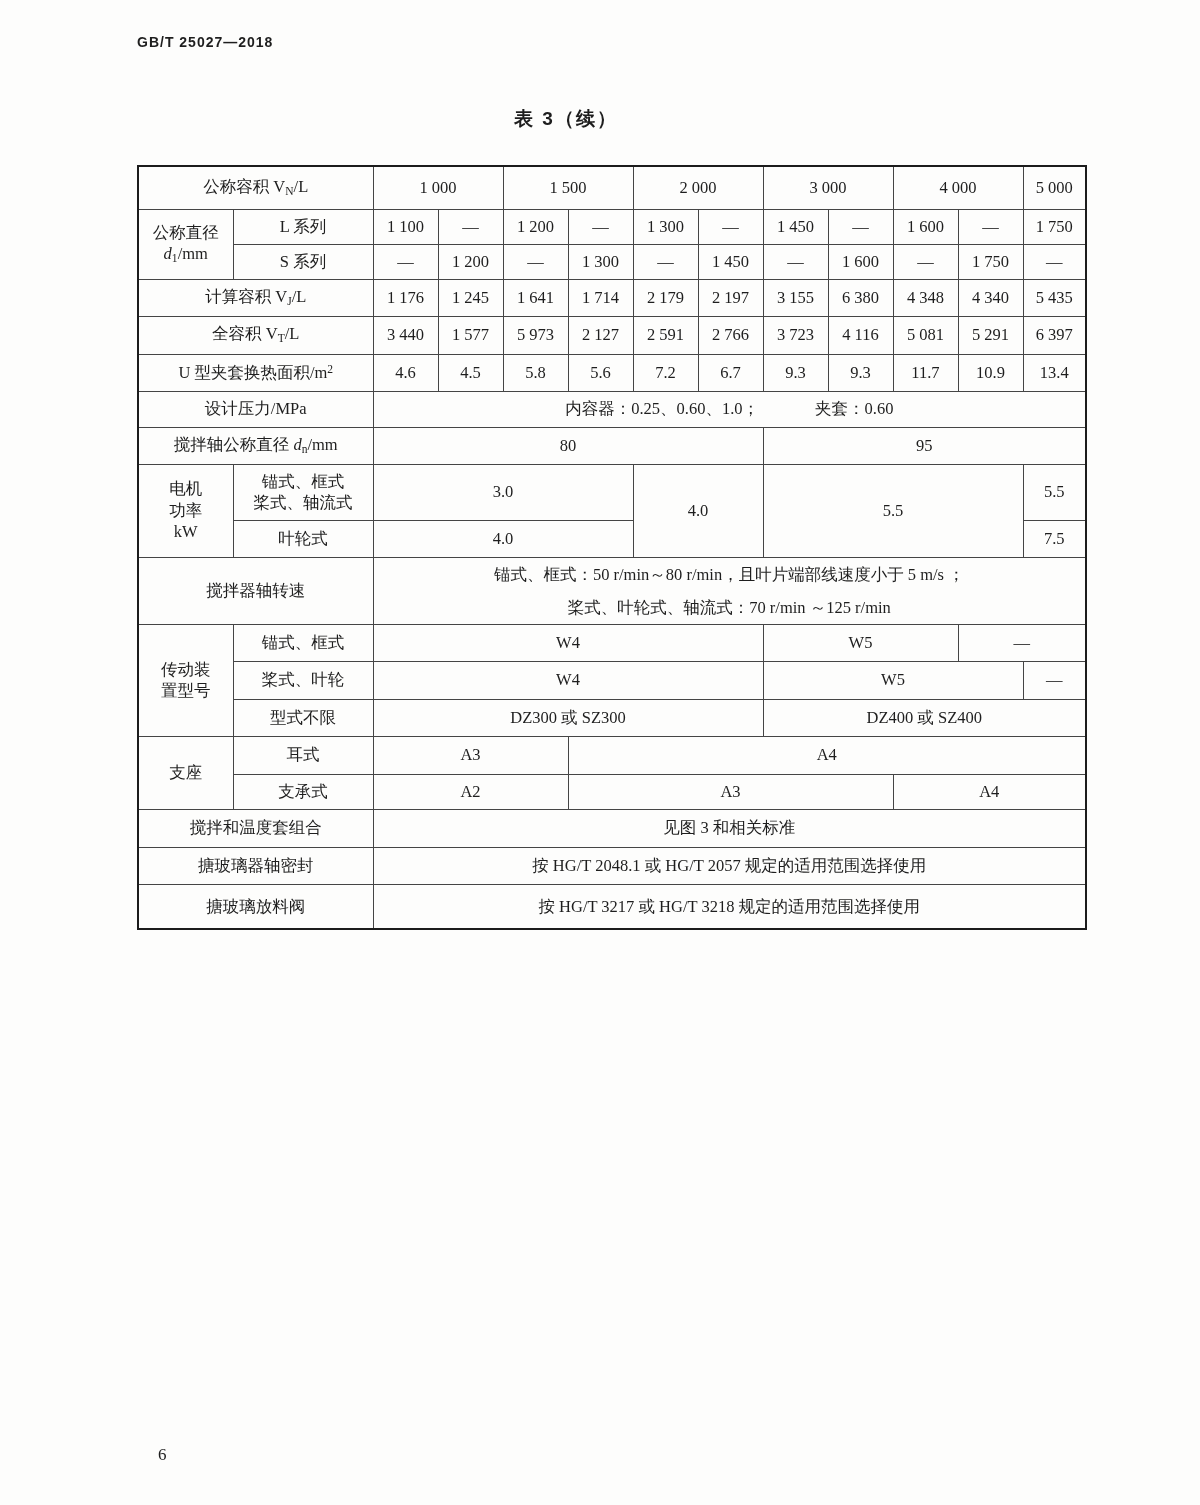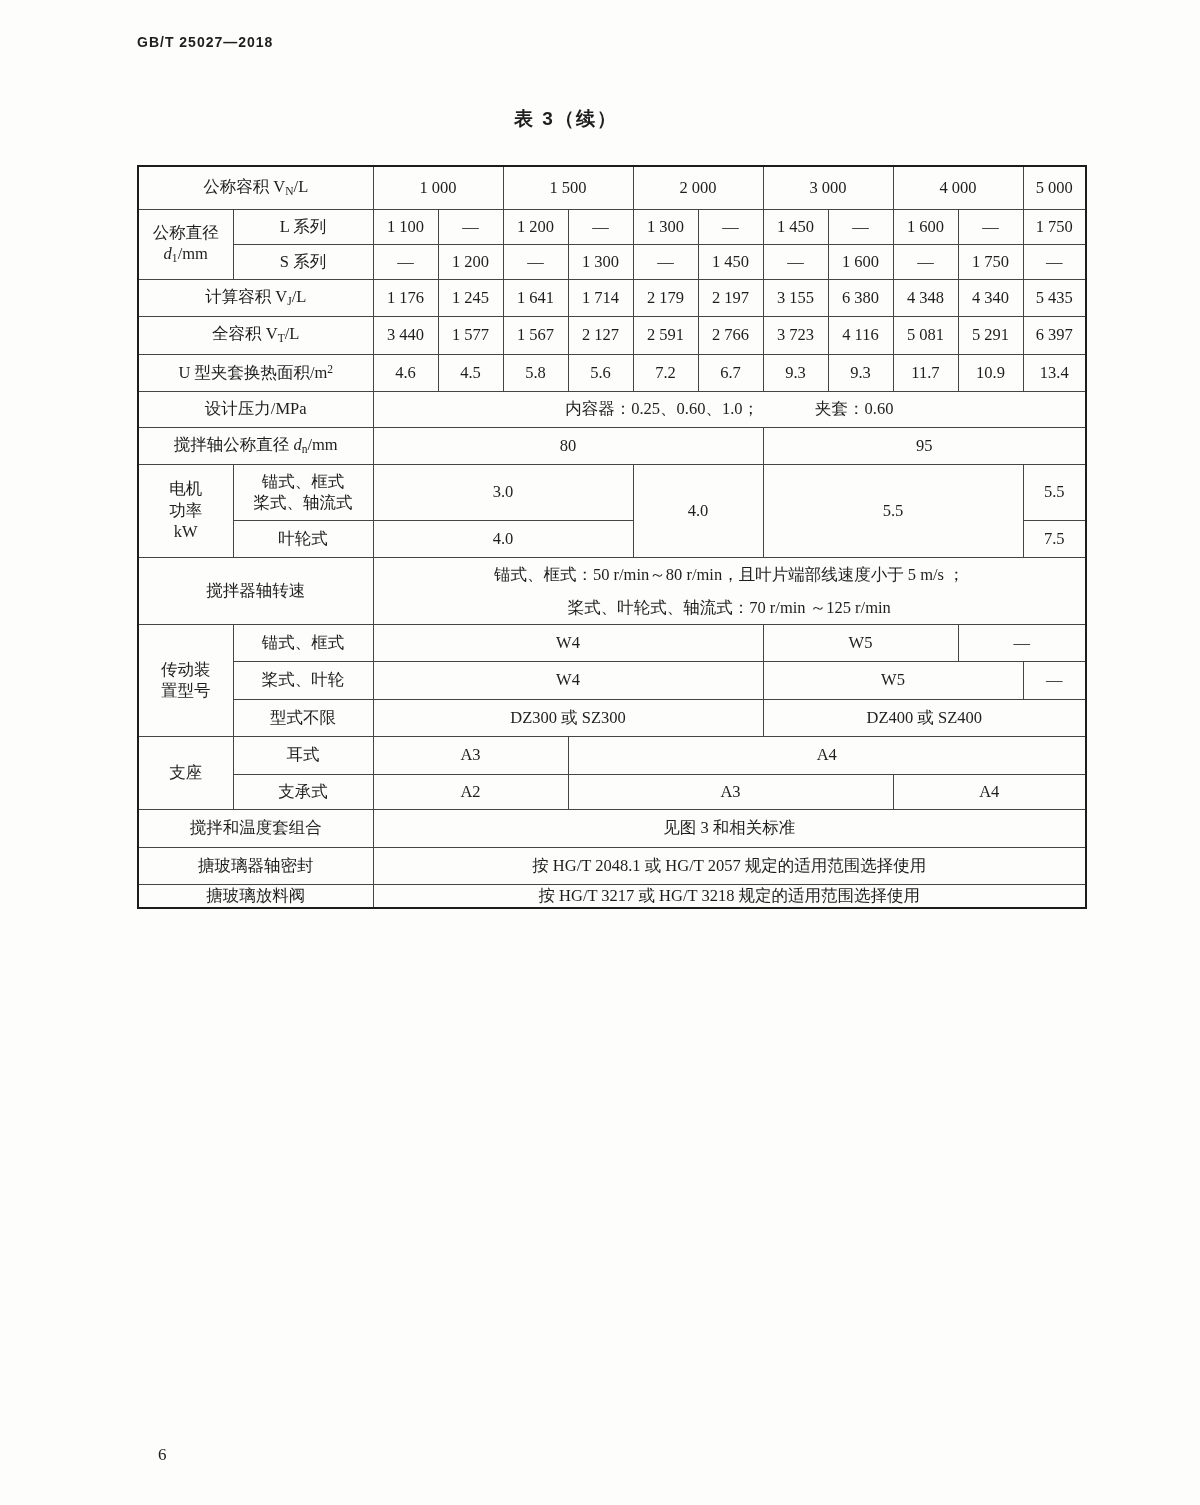--- a/index.html
+++ b/index.html
@@ -129,21 +129,21 @@
         <td>6 380</td>
         <td>4 348</td>
         <td>4 340</td>
         <td>5 435</td>
       </tr>
 
   <tr style="height:38px">
     <td colspan="2" class="lbl"><span>全容积 V</span><sub>T</sub><span>/L</span></td>
   <td>3 440</td>
         <td>1 577</td>
-        <td>1 567</td>
+        <td>5 973</td>
         <td>2 127</td>
         <td>2 591</td>
         <td>2 766</td>
         <td>3 723</td>
         <td>4 116</td>
         <td>5 081</td>
         <td>5 291</td>
         <td>6 397</td>
       </tr>
 
@@ -244,20 +244,20 @@
   <tr style="height:38px">
     <td colspan="2" class="lbl">搅拌和温度套组合</td>
     <td colspan="11" class="txt">见图 3 和相关标准</td>
   </tr>
 
   <tr style="height:37px">
     <td colspan="2" class="lbl">搪玻璃器轴密封</td>
     <td colspan="11" class="txt">按 HG/T 2048.1 或 HG/T 2057 规定的适用范围选择使用</td>
   </tr>
 
-  <tr style="height:24px">
+  <tr style="height:45px">
     <td colspan="2" class="lbl">搪玻璃放料阀</td>
     <td colspan="11" class="txt">按 HG/T 3217 或 HG/T 3218 规定的适用范围选择使用</td>
   </tr>
 </tbody>
   </table>
 
 <div class="footer-page">6</div>
 
 </body></html>

